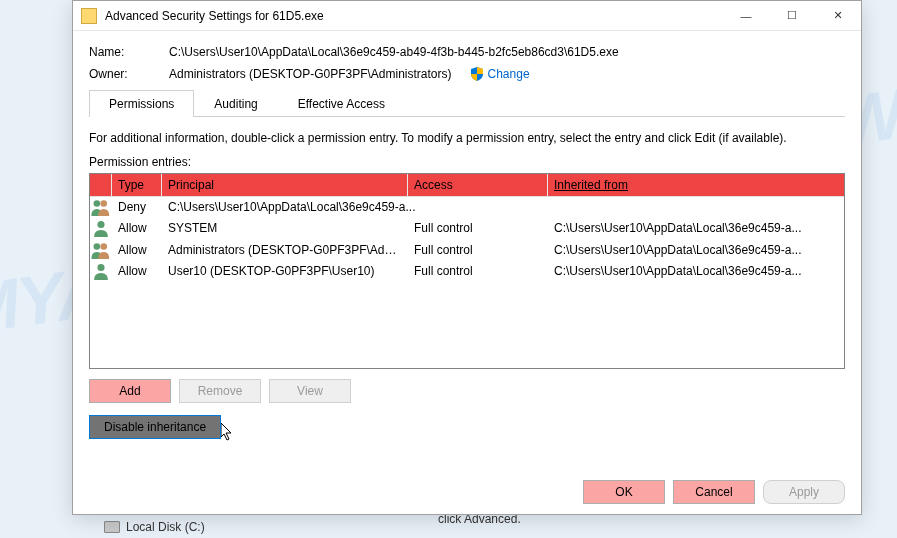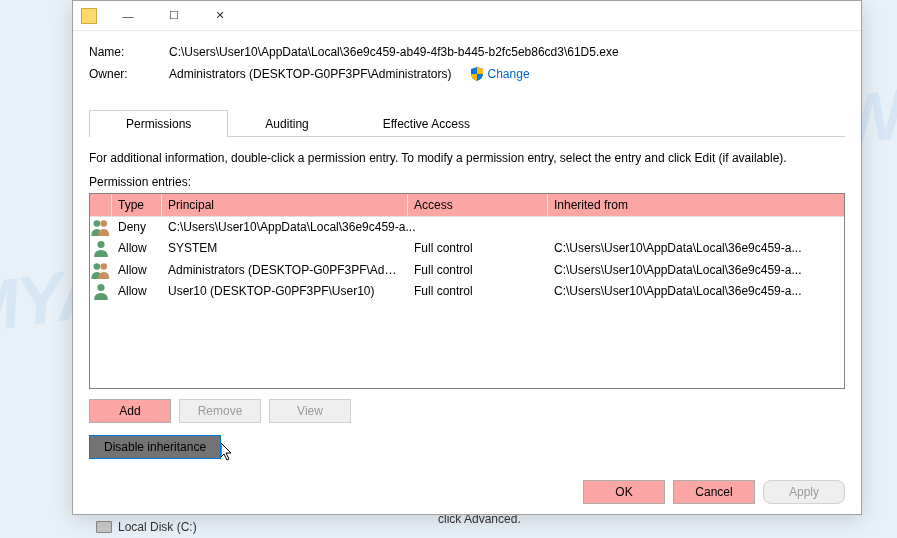--- a/index.html
+++ b/index.html
@@ -57,28 +57,27 @@
     .shield-icon svg { width: 14px; height: 14px; }
     .change-link { color: #0066cc; font-size: 12px; cursor: pointer; }
     
     .tabs {
       display: flex;
       margin-top: 6px;
       border-bottom: 1px solid #d0d0d0;
       position: relative;
     }
     .tab {
-      padding: 6px 36px;
+      padding: 6px 19px;
       font-size: 12px;
       border: 1px solid transparent;
       border-bottom: none;
       cursor: pointer;
       position: relative;
       bottom: -1px;
-      margin-top: 20px;
     }
     .tab.active {
       border-color: #d0d0d0;
       background: #fff;
     }
     
     .instruction {
       font-size: 12px;
       margin: 14px 0 10px 0;
     }
@@ -88,29 +87,29 @@
       margin-bottom: 4px;
     }
     
     .table-container {
       border: 1px solid #828282;
       height: 196px;
       overflow: hidden;
     }
     .table-header {
       display: flex;
-      background: #fca5a5;
+      background: #ef4444;
       border-bottom: 1px solid #e0e0e0;
       font-size: 12px;
     }
     .th {
       padding: 4px 6px;
       border-right: 1px solid #e8e8e8;
     }
-    .th:last-child { border-right: none; }
+    .th:last-child { border-right: none; text-decoration: underline; }
     .col-icon { width: 22px; }
     .col-type { width: 50px; }
     .col-principal { width: 246px; }
     .col-access { width: 140px; }
     .col-inherited { flex: 1; }
     
     .table-row {
       display: flex;
       font-size: 12px;
       padding: 1px 0;
@@ -159,21 +158,21 @@
     
     .footer {
       position: absolute;
       bottom: 10px;
       right: 16px;
       display: flex;
       gap: 8px;
     }
     .bg-disk {
       position: absolute;
-      left: 96px;
+      left: 104px;
       bottom: 4px;
       font-size: 12px;
       color: #333;
       display: flex;
       align-items: center;
       gap: 6px;
     }
     .disk-icon {
       width: 16px; height: 12px;
       background: #c8c8c8;
@@ -207,20 +206,21 @@
 
 <div class="bg-disk">
   <span class="disk-icon"></span>
   <span>Local Disk (C:)</span>
 </div>
 <div class="bg-advanced">click Advanced.</div>
 
 <div class="window">
   <div class="titlebar">
     <div class="titlebar-icon"></div>
+    <div class="titlebar-text">Advanced Security Settings for 61D5.exe</div>
     <div class="titlebar-controls">
       <div class="titlebar-btn">—</div>
       <div class="titlebar-btn">☐</div>
       <div class="titlebar-btn close">✕</div>
     </div>
   </div>
 
   <div class="content">
 
     <div class="info-row">

